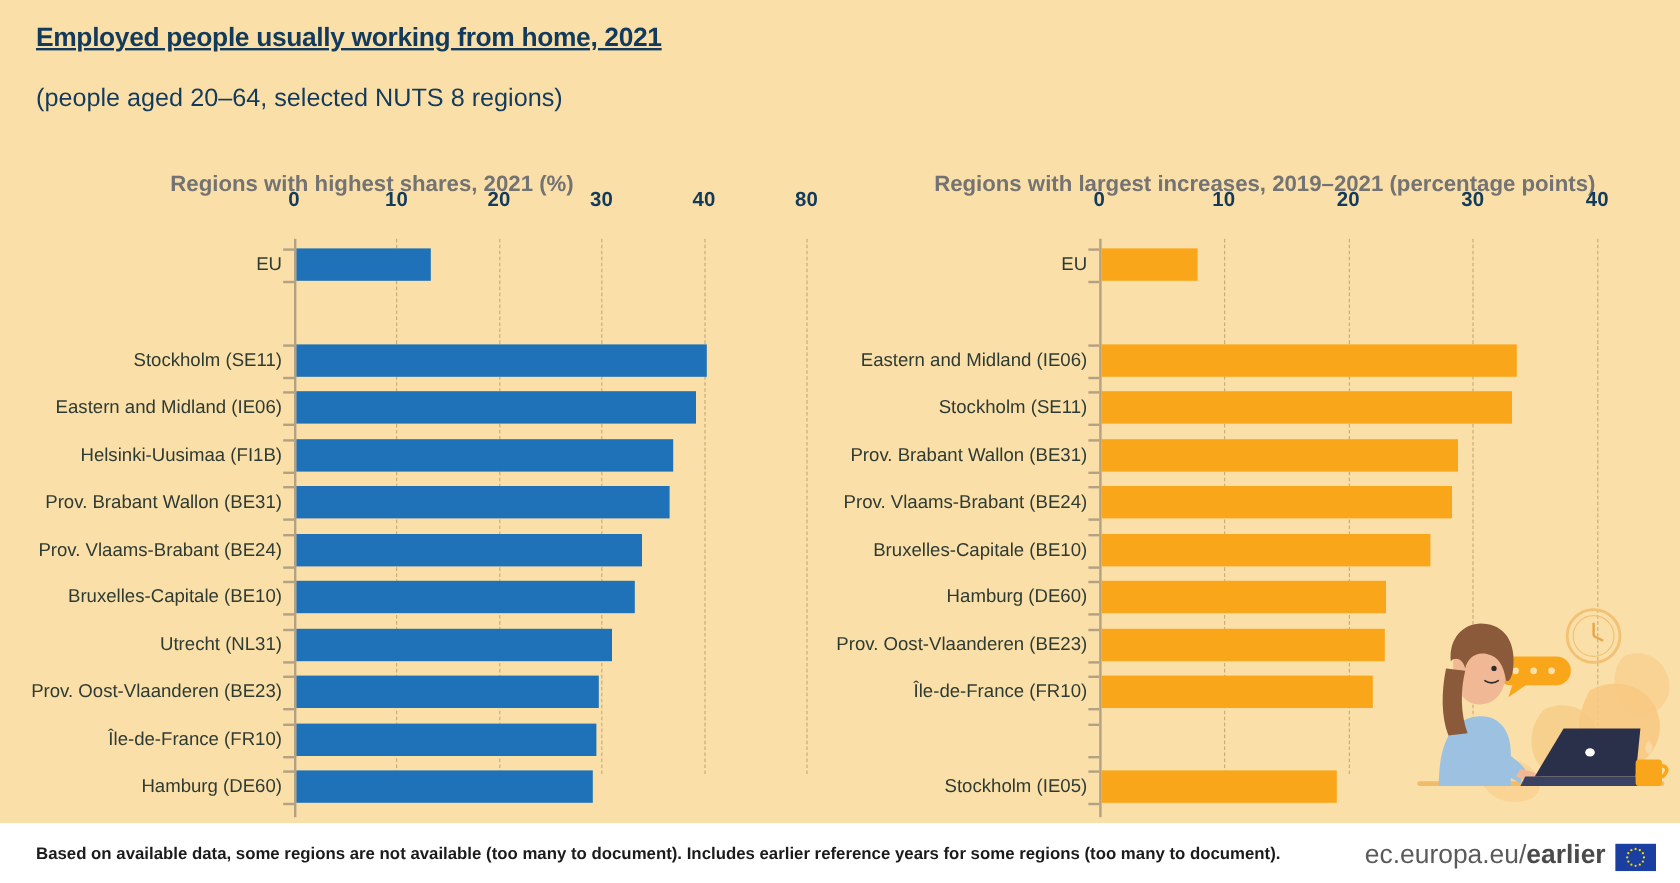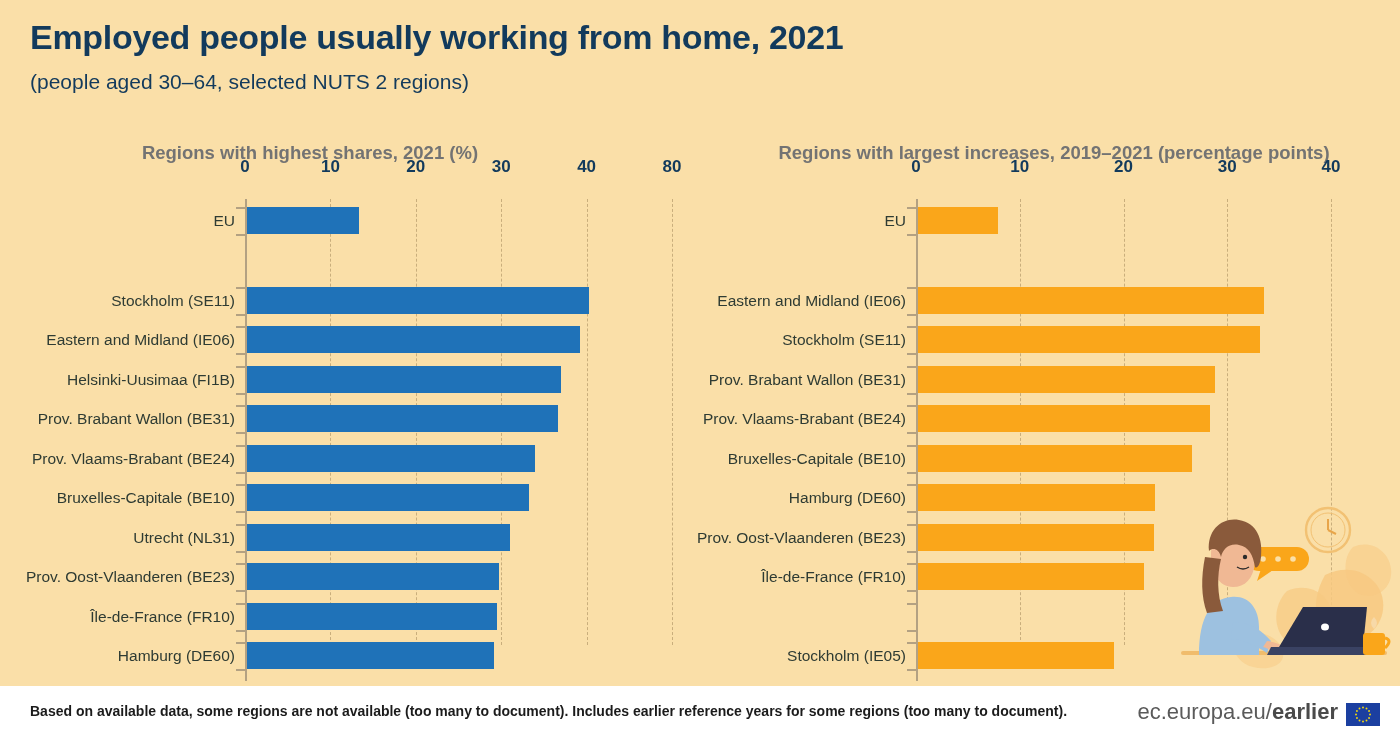--- a/index.html
+++ b/index.html
@@ -17,25 +17,26 @@
     left: 0; top: 0;
     width: 1400px; height: 686px;
     background: #fadfa8;
     overflow: hidden;
   }
 
   
   #title {
     position: absolute;
     left: 30px; top: 18px;
-    font-size: 34px;
+    font-size: 22px;
     font-weight: bold;
     color: #123a5c;
     letter-spacing: -0.3px;
     white-space: nowrap;
+    text-decoration: underline;
   }
   #subtitle {
     position: absolute;
     left: 30px; top: 70px;
     font-size: 21px;
     color: #123a5c;
     white-space: nowrap;
   }
 
   
@@ -156,21 +157,21 @@
     right: 20px; top: 17px;
     width: 34px; height: 23px;
   }
 </style>
 </head>
 <body>
 
 <div id="panel">
 
   <div id="title">Employed people usually working from home, 2021</div>
-  <div id="subtitle">(people aged 30–64, selected NUTS 2 regions)</div>
+  <div id="subtitle">(people aged 20–64, selected NUTS 8 regions)</div>
 
   <div class="chart-block" id="chart-left">
     <div class="chart-title">Regions with highest shares, 2021 (%)</div>
     <div class="plot">
       <div class="axis-nums">
           <div class="axis-num" style="left: 0%;">0</div>
           <div class="axis-num" style="left: 20%;">10</div>
           <div class="axis-num" style="left: 40%;">20</div>
           <div class="axis-num" style="left: 60%;">30</div>
           <div class="axis-num" style="left: 80%;">40</div>

